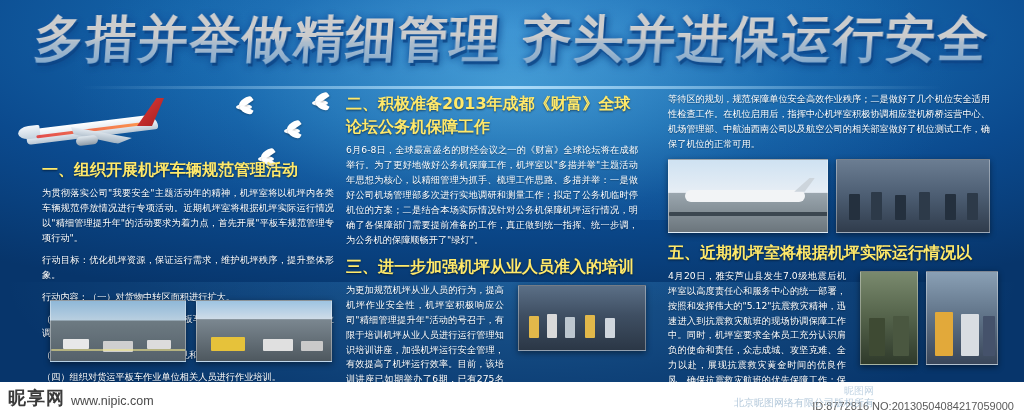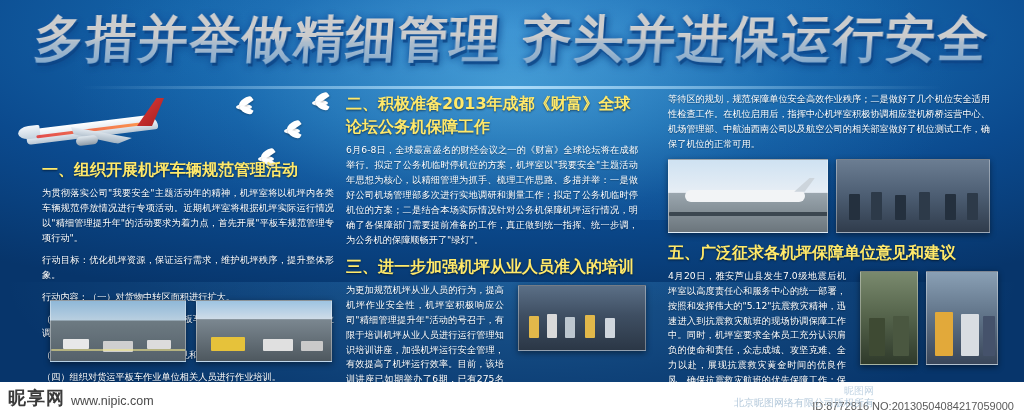--- a/index.html
+++ b/index.html
@@ -185,21 +185,21 @@
           <div class="photo ph-apron2" style="width:136px;height:62px">
             <div class="speck" style="left:14px;top:36px;width:34px;height:14px;background:#e6c23a"></div>
             <div class="speck" style="left:66px;top:38px;width:30px;height:12px;background:#e0e0e0"></div>
             <div class="speck" style="left:104px;top:40px;width:22px;height:10px;background:#c9c9c9"></div>
           </div>
         </div>
       </div>
 
       <div class="col c2">
         <h3 class="head">二、积极准备2013年成都《财富》全球论坛公务机保障工作</h3>
-        <p class="body">6月6-8日，全球最富盛名的财经会议之一的《财富》全球论坛将在成都举行。拟定了公务机临时停机位的方案，机坪室以"我要安全"主题活动年思想为核心，以精细管理为抓手、梳理工作思路、多措并举：一是做好公司机场管理部多次进行实地调研和测量工作；拟定了公务机临时停机位的方案；二是结合本场实际情况针对公务机保障机坪运行情况，明确了各保障部门需要提前准备的工作，真正做到统一指挥、统一步调，为公务机的保障顺畅开了"绿灯"。</p>
+        <p class="body">6月6-8日，全球最富盛名的财经会议之一的《财富》全球论坛将在成都举行。为了更好地做好公务机保障工作，机坪室以"多措并举"主题活动年思想为核心，以精细管理为抓手、梳理工作思路、多措并举：一是做好公司机场管理部多次进行实地调研和测量工作；拟定了公务机临时停机位的方案；二是结合本场实际情况针对公务机保障机坪运行情况，明确了各保障部门需要提前准备的工作，真正做到统一指挥、统一步调，为公务机的保障顺畅开了"绿灯"。</p>
 
         <h3 class="head">三、进一步加强机坪从业人员准入的培训</h3>
         <div style="position:relative;">
           <div class="photo ph-crowd" style="position:absolute;right:0;top:2px;width:128px;height:66px">
             <div class="speck" style="left:10px;top:30px;width:10px;height:22px;background:#e2b84a"></div>
             <div class="speck" style="left:28px;top:28px;width:10px;height:24px;background:#d9d9d9"></div>
             <div class="speck" style="left:46px;top:31px;width:10px;height:21px;background:#bcc6cf"></div>
             <div class="speck" style="left:66px;top:29px;width:10px;height:23px;background:#e2b84a"></div>
             <div class="speck" style="left:86px;top:32px;width:10px;height:20px;background:#cfd6dd"></div>
           </div>
@@ -220,21 +220,21 @@
           <div class="photo ph-people" style="width:154px;height:74px">
             <div class="speck" style="left:12px;top:34px;width:11px;height:26px;background:#24303e"></div>
             <div class="speck" style="left:34px;top:32px;width:11px;height:28px;background:#2d3a49"></div>
             <div class="speck" style="left:58px;top:35px;width:11px;height:25px;background:#24303e"></div>
             <div class="speck" style="left:82px;top:32px;width:11px;height:28px;background:#2d3a49"></div>
             <div class="speck" style="left:108px;top:34px;width:11px;height:26px;background:#24303e"></div>
             <div class="speck" style="left:130px;top:33px;width:11px;height:27px;background:#2d3a49"></div>
           </div>
         </div>
 
-        <h3 class="head">五、广泛征求各机坪保障单位意见和建议</h3>
+        <h3 class="head">五、近期机坪室将根据机坪实际运行情况以</h3>
         <div style="position:relative;">
           <div style="position:absolute;right:0;top:2px;display:flex;gap:8px;">
             <div class="photo ph-rescue" style="width:58px;height:94px">
               <div class="speck" style="left:8px;top:46px;width:16px;height:38px;background:#3e4a33"></div>
               <div class="speck" style="left:32px;top:44px;width:16px;height:40px;background:#4a5740"></div>
             </div>
             <div class="photo ph-vest" style="width:72px;height:94px">
               <div class="speck" style="left:8px;top:40px;width:18px;height:44px;background:#e2a93a"></div>
               <div class="speck" style="left:34px;top:42px;width:18px;height:42px;background:#d9dde2"></div>
               <div class="speck" style="left:56px;top:44px;width:12px;height:40px;background:#45526b"></div>

